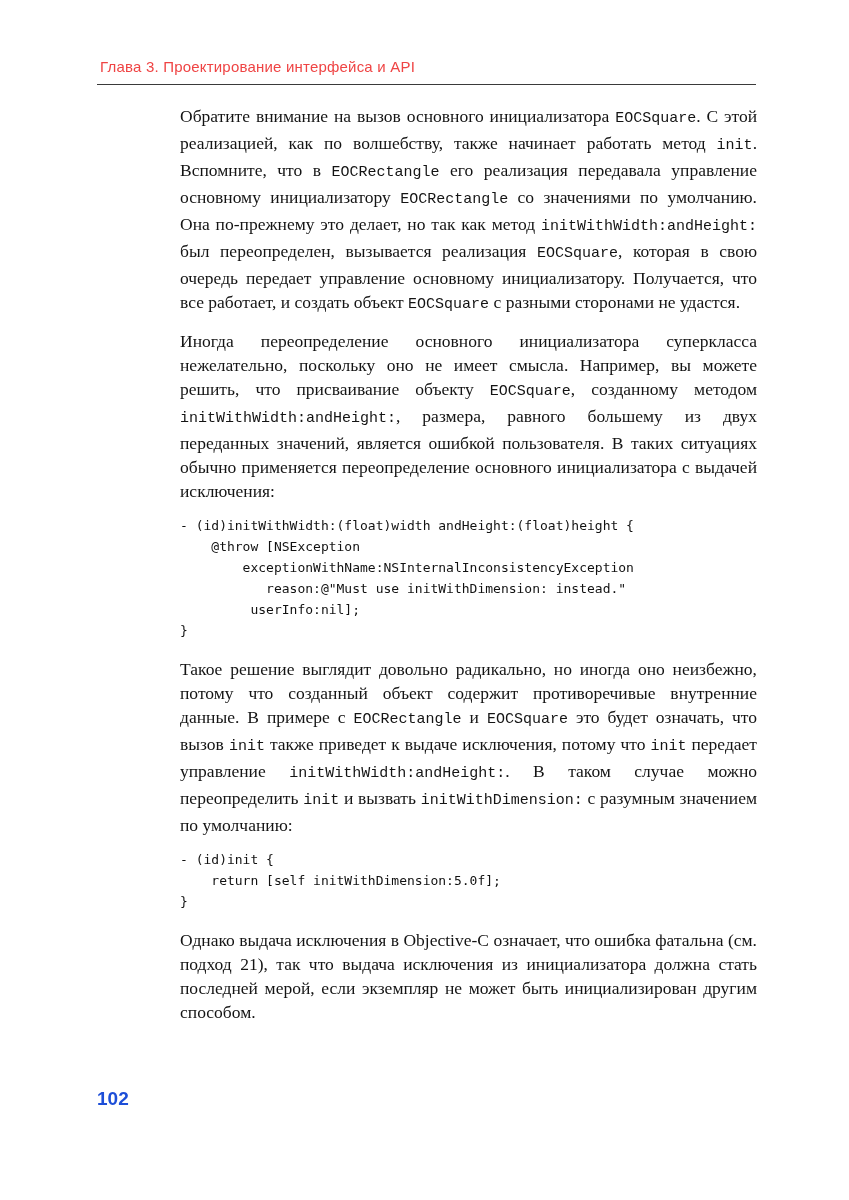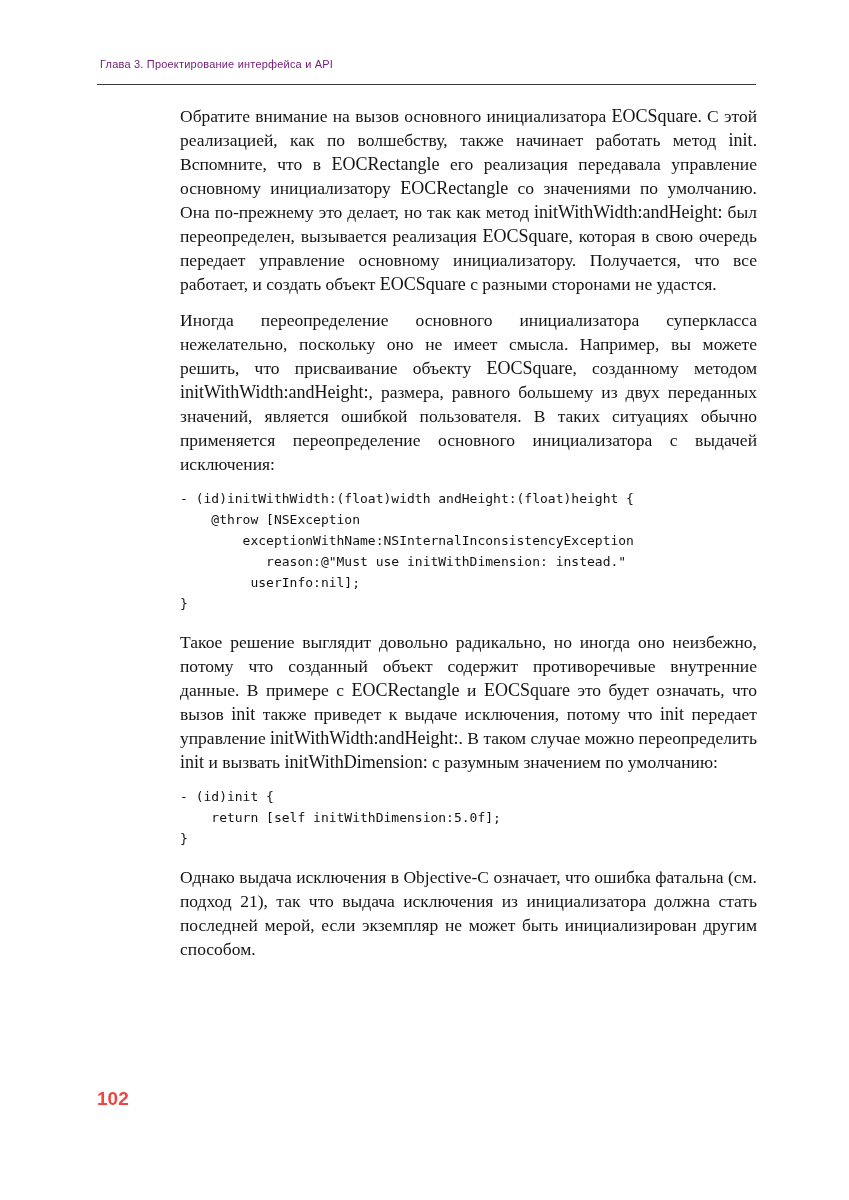--- a/index.html
+++ b/index.html
@@ -9,22 +9,22 @@
     width: 849px;
     height: 1200px;
     background: #ffffff;
     overflow: hidden;
   }
   .running-head {
     position: absolute;
     left: 100px;
     top: 58px;
     font-family: "Liberation Sans", sans-serif;
-    font-size: 11px;
-    color: #701a75;
+    font-size: 15px;
+    color: #ef4444;
     letter-spacing: 0.2px;
     text-align: center;
   }
   .rule {
     position: absolute;
     left: 97px;
     top: 84px;
     width: 659px;
     height: 0;
     border: none;
@@ -36,40 +36,40 @@
     top: 104px;
     width: 577px;
     font-family: "Liberation Serif", "DejaVu Serif", serif;
     font-size: 17.5px;
     line-height: 24px;
     color: #141414;
     text-align: justify;
   }
   .content p { margin: 0 0 12px 0; }
   .mono {
-    font-family: Liberation Serif, serif;
-    font-size: 18px;
+    font-family: Liberation Mono, monospace;
+    font-size: 15px;
   }
   .content pre {
     font-family: "DejaVu Sans Mono", "Liberation Mono", monospace;
     font-size: 13px;
     line-height: 21px;
     margin: 10px 0 16px 0;
     text-align: left;
     white-space: pre;
     color: #111111;
   }
   .page-number {
     position: absolute;
     left: 97px;
     top: 1088px;
     font-family: "Liberation Sans", sans-serif;
     font-weight: bold;
     font-size: 19px;
-    color: #ef4444;
+    color: #1d4ed8;
   }
 </style>
 </head>
 <body>
 
 <div class="page">
   <div class="running-head">Глава 3. Проектирование интерфейса и API</div>
   <hr class="rule">
   <main class="content" id="content">
       <p>Обратите внимание на вызов основного инициализатора <span class="mono">EOCSquare</span>. С этой реализацией, как по волшебству, также начинает работать метод <span class="mono">init</span>. Вспомните, что в <span class="mono">EOCRectangle</span> его реализация передавала управление основному инициализатору <span class="mono">EOCRectangle</span> со значениями по умолчанию. Она по-прежнему это делает, но так как метод <span class="mono">initWithWidth:andHeight:</span> был переопределен, вызывается реализация <span class="mono">EOCSquare</span>, которая в свою очередь передает управление основному инициализатору. Получается, что все работает, и создать объект <span class="mono">EOCSquare</span> с разными сторонами не удастся.</p>

